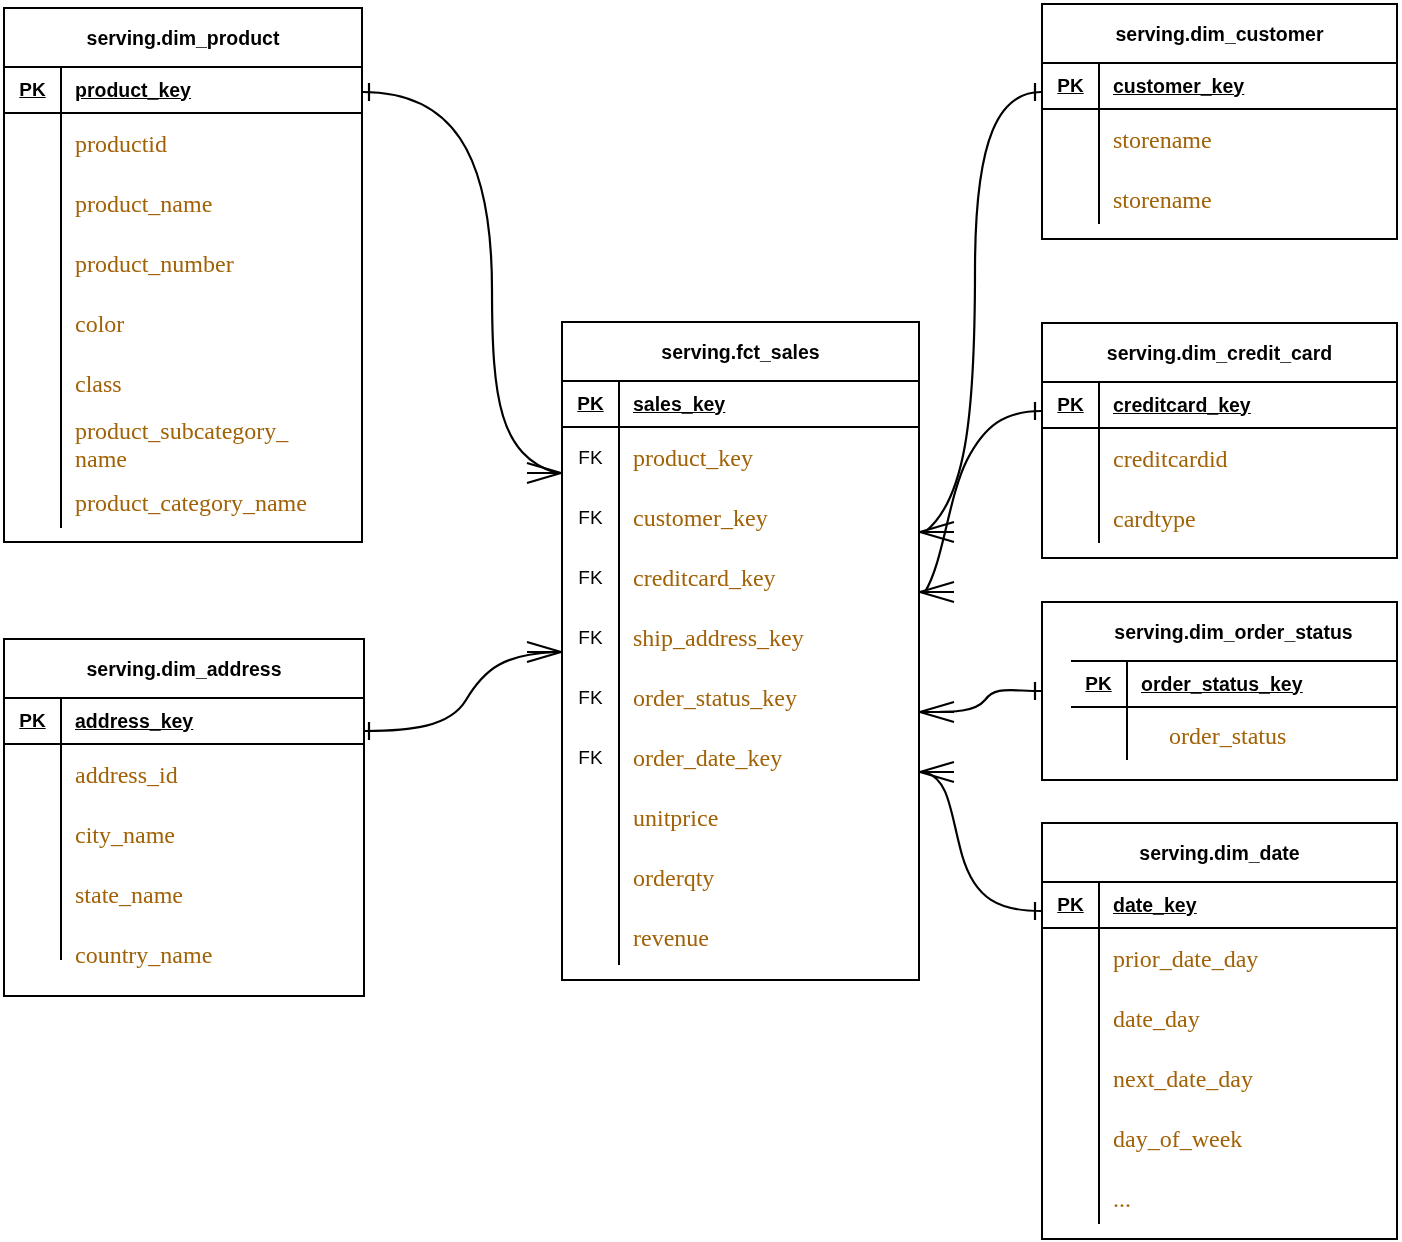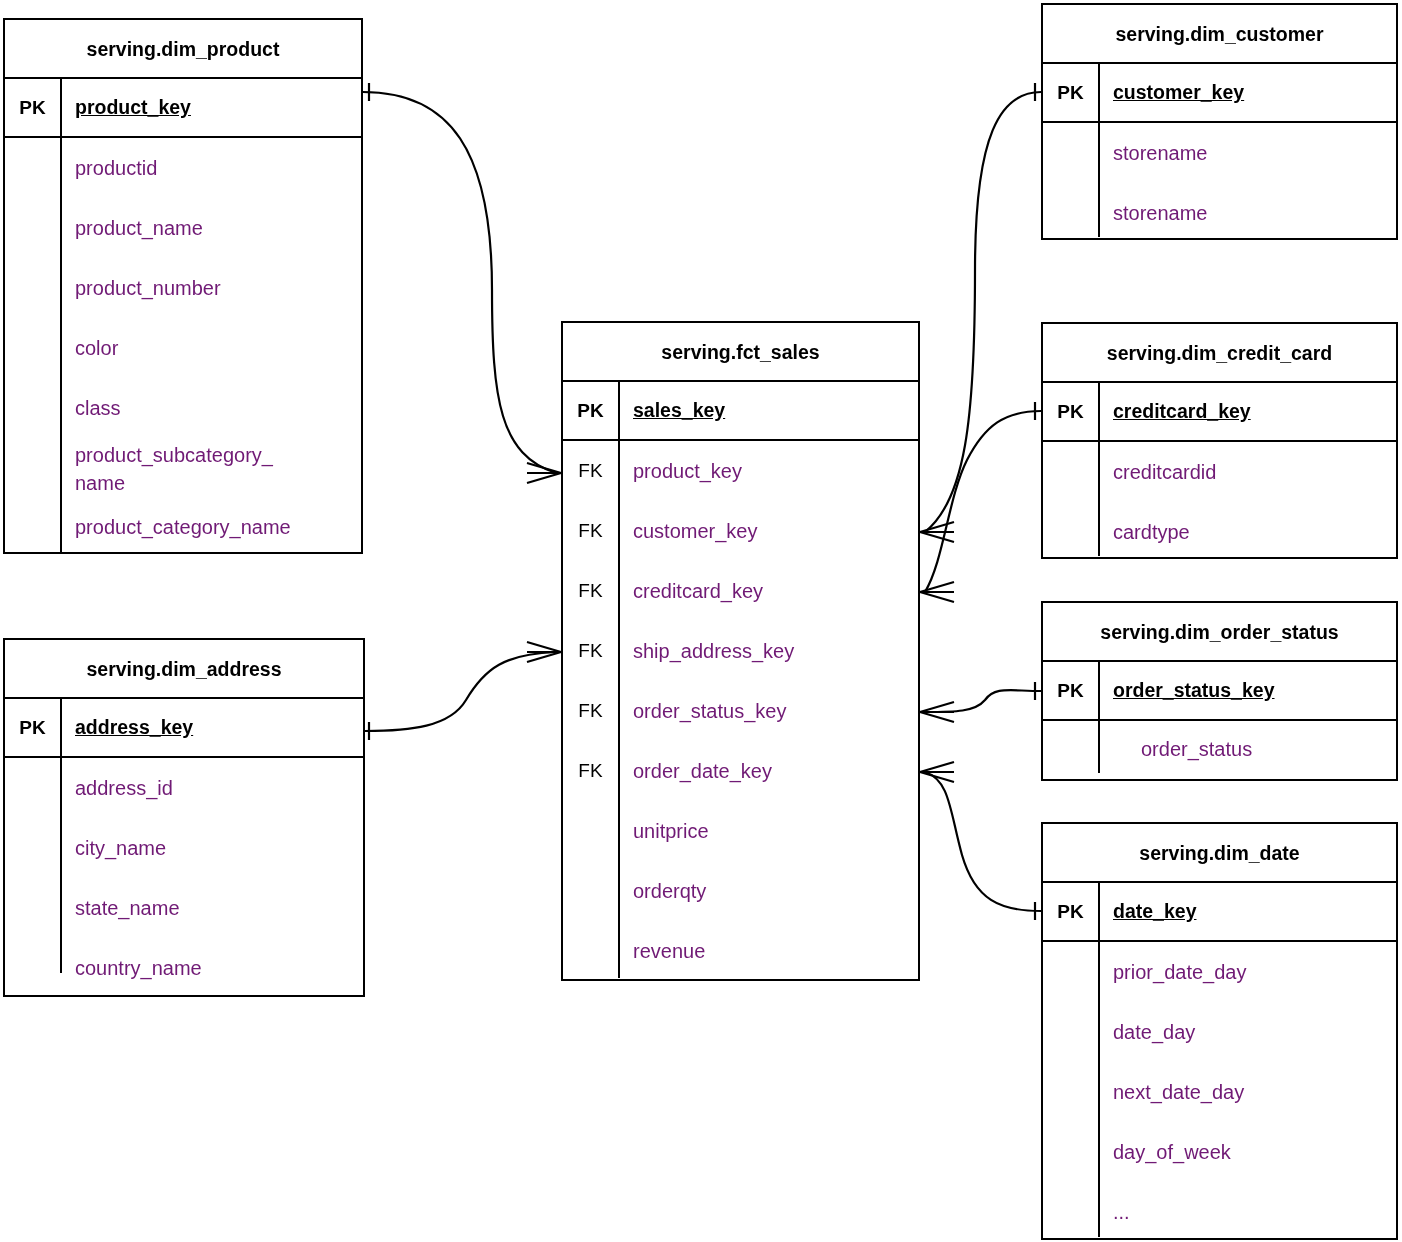--- a/index.html
+++ b/index.html
@@ -47,22 +47,23 @@
     color: #000000;
     border-bottom: 2.5px solid #000000;
     white-space: nowrap;
     overflow: hidden;
   }
   .row {
     display: flex;
     box-sizing: border-box;
   }
   .row.pk-row {
-    height: 59px;
+    height: 46px;
     border-bottom: 2.5px solid #000000;
+    text-decoration: underline;
   }
   .keycol {
     box-sizing: border-box;
     width: 57px;
     flex: 0 0 57px;
     border-right: 2.5px solid #000000;
     font-weight: bold;
     font-size: 19px;
     display: flex;
     align-items: center;
@@ -99,23 +100,24 @@
   .body-namecol {
     box-sizing: border-box;
     flex: 1 1 auto;
     display: flex;
     flex-direction: column;
     padding-left: 13px;
   }
   .attr {
     height: 60px;
     line-height: 60px;
-    font-size: 20px;
-    color: #701a75;
+    font-size: 24px;
+    color: #a16207;
     white-space: nowrap;
+    font-family: Liberation Serif, serif;
   }
   .attr.two-line {
     height: 60px;
     line-height: 28px;
     padding-top: 3px;
     white-space: normal;
   }
   .fk-tag {
     height: 60px;
     line-height: 60px;
@@ -161,21 +163,21 @@
       <path d="M 920,712 L 954,702 M 920,712 L 954,712 M 920,712 L 954,722"></path>
     </g>
 
     <g>
       <path d="M 1041,911 C 1000,911 975,900 962,855 C 950,812 950,780 925,772"></path>
       <line x1="1035" y1="902" x2="1035" y2="920"></line>
       <path d="M 920,772 L 954,762 M 920,772 L 954,772 M 920,772 L 954,782"></path>
     </g>
   </svg>
 
-  <div class="entity" style="left:3px; top:18px; width:360px; height:536px;">
+  <div class="entity" style="left:3px; top:7px; width:360px; height:536px;">
     <div class="ent-title">serving.dim_product</div>
     <div class="row pk-row">
       <div class="keycol">PK</div>
       <div class="namecol pk-name">product_key</div>
     </div>
     <div class="body-block" style="height:414px;">
       <div class="body-keycol"></div>
       <div class="body-namecol">
         <div class="attr">productid</div>
         <div class="attr">product_name</div>
@@ -260,21 +262,21 @@
     </div>
     <div class="body-block" style="height:114px;">
       <div class="body-keycol"></div>
       <div class="body-namecol">
         <div class="attr">creditcardid</div>
         <div class="attr">cardtype</div>
       </div>
     </div>
   </div>
 
-  <div class="entity" style="left:1041px; top:601px; width:357px; height:180px;">
+  <div class="entity" style="left:1041px; top:601px; width:357px; height:180px;padding-left:28px;">
     <div class="ent-title">serving.dim_order_status</div>
     <div class="row pk-row">
       <div class="keycol">PK</div>
       <div class="namecol pk-name">order_status_key</div>
     </div>
     <div class="body-block" style="height:52px;gap:28px;">
       <div class="body-keycol"></div>
       <div class="body-namecol">
         <div class="attr" style="height:57px; line-height:57px;">order_status</div>
       </div>

